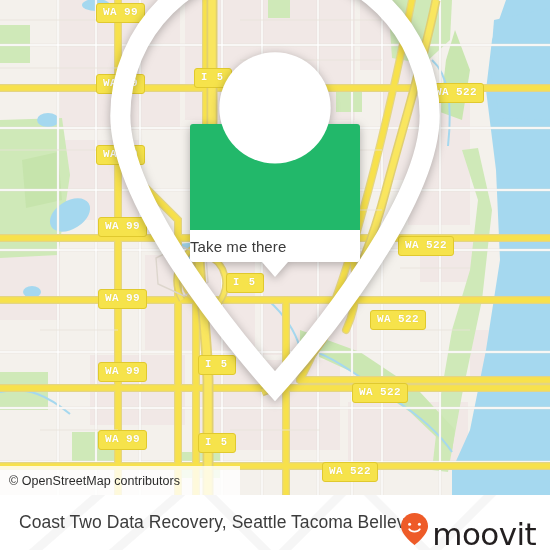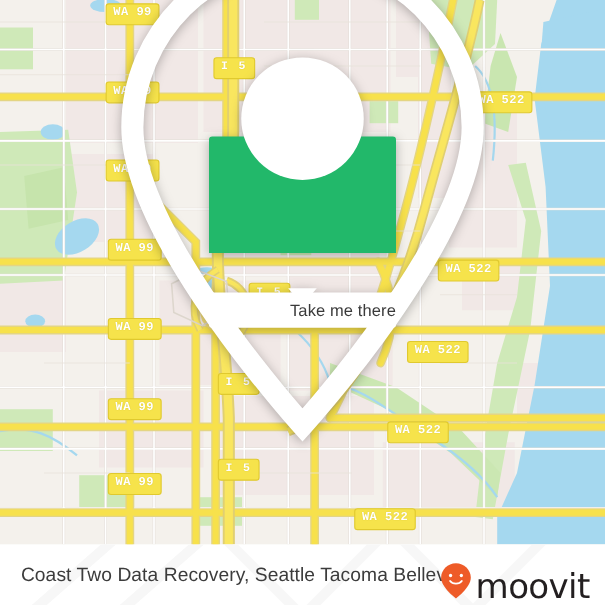--- a/index.html
+++ b/index.html
@@ -30,36 +30,36 @@
     font-family:Liberation Mono, monospace;
     letter-spacing:.4px;
     text-align:center;
     line-height:1;
     white-space:nowrap;
     text-shadow:0 0 1px rgba(180,160,20,.55);
     display:flex;align-items:center;justify-content:center;
     z-index:5;
   }
   .shield.wa{font-size:11px;padding:3px 6px 4px;}
-  .shield.i5{font-size:10.5px;padding:3px 6px 4px;letter-spacing:1.6px;}
+  .shield.i5{font-size:10.5px;padding:3px 6px 4px;letter-spacing:1.6px;margin-top:16px;}
 
   
   .popup{
     position:absolute;left:190px;top:124px;width:170px;
     z-index:40;
     filter:drop-shadow(0 2px 5px rgba(0,0,0,.28));
   }
   .popup-head{
     background:#22b86a;height:106px;border-radius:3px 3px 0 0;
     display:flex;align-items:center;justify-content:center;
   }
   .popup-head svg{display:block;}
   .popup-foot{
     background:#ffffff;border-radius:0 0 3px 3px;
-    height:32px;display:flex;align-items:center;justify-content:flex-end;margin-top:36px;
+    height:32px;display:flex;align-items:center;justify-content:flex-start;
   }
   .popup-foot span{
     font-size:15px;color:#3a3a3a;letter-spacing:.1px;
   }
   .popup-tail{
     position:absolute;left:50%;top:138px;
     margin-left:-13px;width:0;height:0;
     border-left:13px solid transparent;
     border-right:13px solid transparent;
     border-top:15px solid #ffffff;
@@ -302,20 +302,23 @@
             <circle cx="26" cy="23" r="7.2" fill="#ffffff"></circle>
           </svg>
         </span>
       </div>
       <div class="popup-foot">
         <span>Take me there</span>
       </div>
       <div class="popup-tail"></div>
     </div>
 
+    <div class="attrib">
+      <span>© OpenStreetMap contributors</span>
+    </div>
   </div>
 
   <div class="bottom">
     <svg class="bottom-wm" viewBox="0 0 550 55" xmlns="http://www.w3.org/2000/svg">
       <g stroke="#efefef" stroke-width="9" fill="none">
         <path d="M30,60 L110,-10"></path>
         <path d="M110,60 L190,-10"></path>
         <path d="M200,-10 L270,60"></path>
         <path d="M280,60 L350,-10"></path>
         <path d="M360,-10 L430,60"></path>

